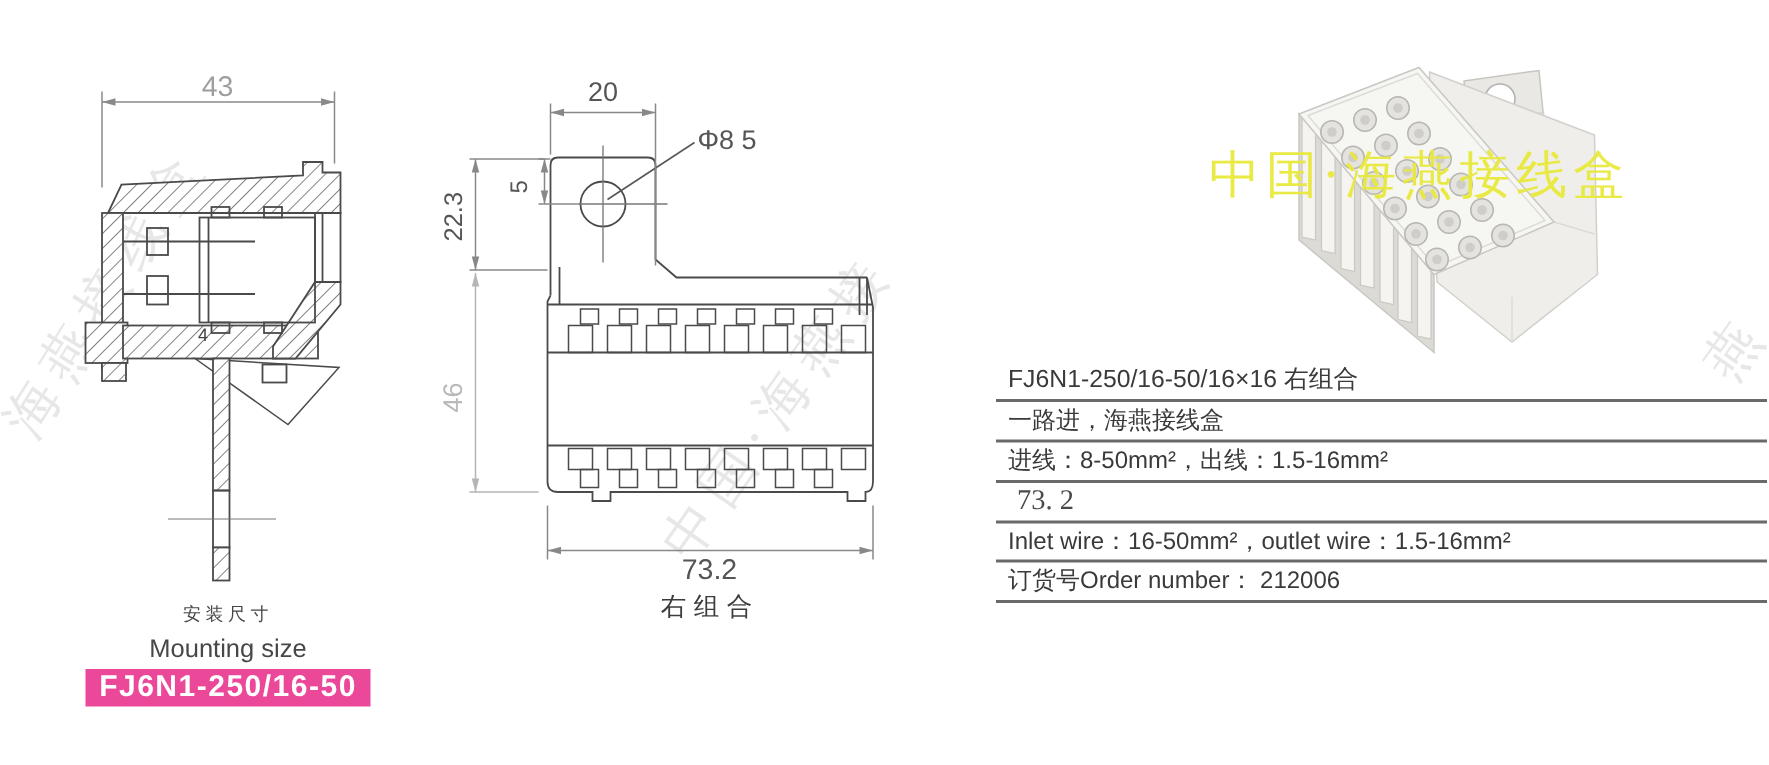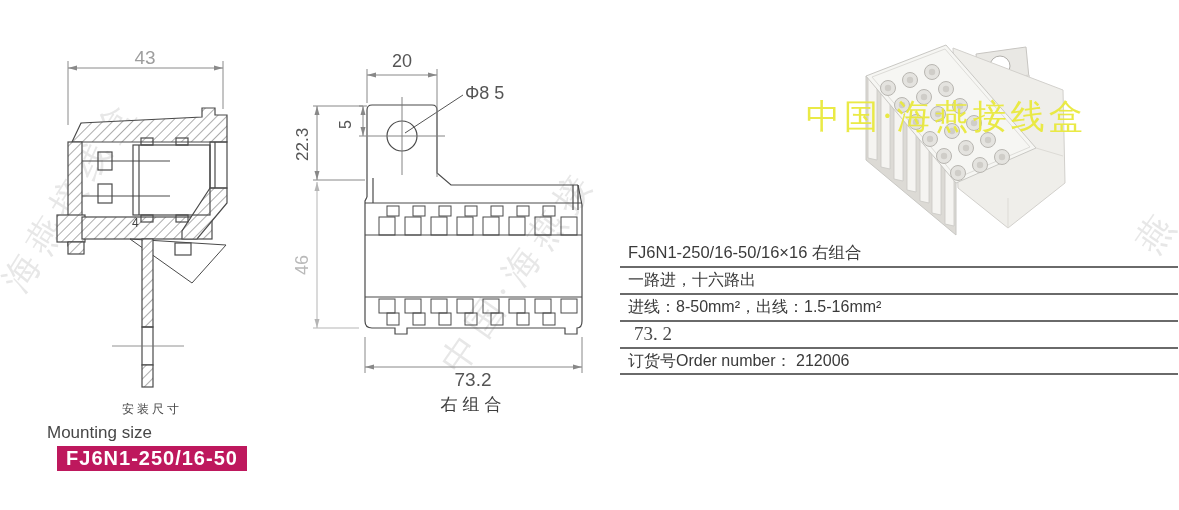--- a/index.html
+++ b/index.html
@@ -9,38 +9,38 @@
   
   .wm-gray{position:absolute;color:rgba(192,192,192,0.38);font-size:36px;letter-spacing:8px;
            transform-origin:left top;white-space:nowrap;z-index:0;font-family:"DejaVu Serif",serif;}
 
   
   .drawing{position:absolute;z-index:1;}
 
   
   .cap-cn{position:absolute;left:47px;top:401px;width:210px;text-align:center;
           font-size:12px;letter-spacing:3px;color:#474747;z-index:2;}
-  .cap-en{position:absolute;left:47px;top:423px;width:210px;text-align:left;
+  .cap-en{position:absolute;left:47px;top:423px;width:210px;text-align:center;
           font-size:17px;color:#474747;z-index:2;}
   .badge{position:absolute;left:57px;top:446px;width:190px;height:25px;line-height:25px;
          text-align:center;font-size:20px;font-weight:bold;color:#ffffff;
-         background:#be185d;letter-spacing:1px;z-index:2;}
+         background:#ec4899;letter-spacing:1px;z-index:2;}
 
   .cap-mid{position:absolute;left:365px;top:393px;width:217px;text-align:center;
            font-size:17px;letter-spacing:5px;color:#3c3c3c;z-index:2;}
 
   
   .wm-yellow{position:absolute;left:806px;top:94px;font-size:34px;letter-spacing:4px;
              color:#e9e93d;opacity:0.95;white-space:nowrap;z-index:5;
              font-family:"DejaVu Serif",serif;}
 
   
   .spec{position:absolute;left:620px;top:241px;width:558px;z-index:2;}
   .spec-row{height:24.9px;display:flex;align-items:center;padding-left:8px;
-            border-bottom:2px solid #6a6a6a;font-size:16px;color:#3a3a3a;white-space:nowrap;}
+            border-bottom:2px solid #6a6a6a;font-size:16px;color:#3a3a3a;white-space:nowrap;margin-left:44px;}
   .spec-row:first-child{font-size:16.5px;}
   .spec-extra{font-family:"Liberation Serif","DejaVu Serif",serif;font-size:19px;
               color:#4a4a4a;margin-left:6px;}
 </style>
 </head>
 <body>
 
 <div class="page">
 
   <div class="wm-gray" style="left:-8px;top:275px;transform:rotate(-58deg);">海燕接线盒</div>
@@ -268,26 +268,29 @@
     </g>
   </svg>
 
   <div class="wm-yellow">中国·海燕接线盒</div>
 
   <div class="spec">
     <div class="spec-row">
       <span>FJ6N1-250/16-50/16×16 右组合</span>
     </div>
     <div class="spec-row">
-      <span>一路进，十六路出</span>
+      <span>一路进，海燕接线盒</span>
     </div>
     <div class="spec-row">
       <span>进线：8-50mm²，出线：1.5-16mm²</span>
     </div>
     <div class="spec-row">
       <span class="spec-extra">73. 2</span>
     </div>
     <div class="spec-row">
+      <span>Inlet wire：16-50mm²，outlet wire：1.5-16mm²</span>
+    </div>
+    <div class="spec-row">
       <span>订货号Order number： 212006</span>
     </div>
   </div>
 
 </div>
 
 </body></html>

